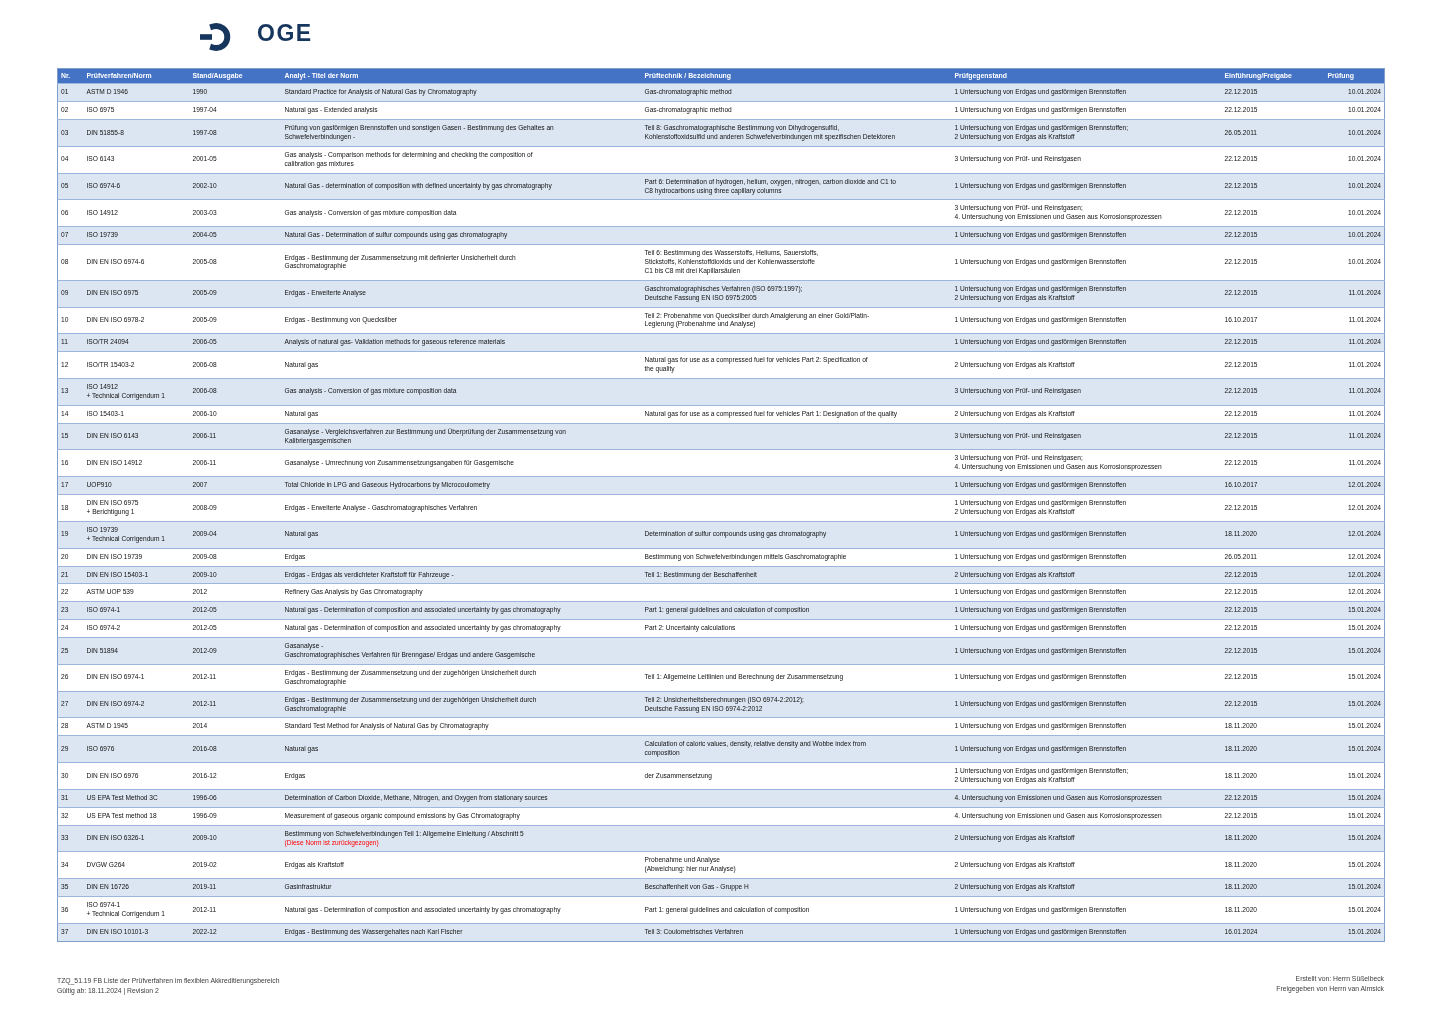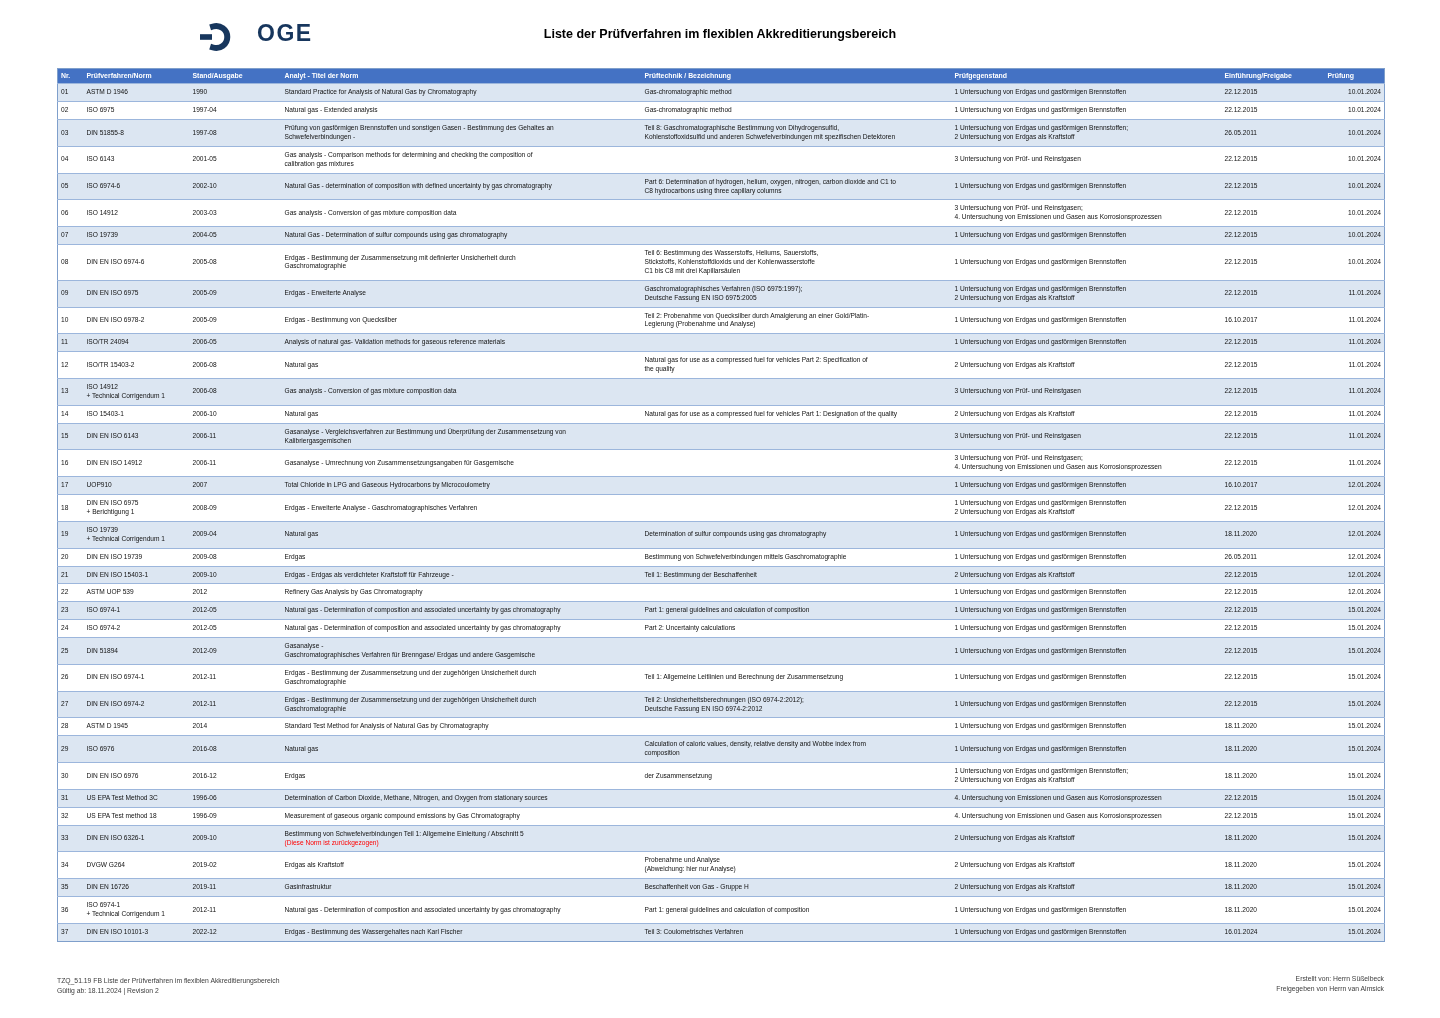--- a/index.html
+++ b/index.html
@@ -37,21 +37,20 @@
 <div class="page">
 
   <div class="brand">
     <svg class="logo-mark" width="36" height="30" viewBox="0 0 36 30" aria-hidden="true">
       <path d="M 14 4.5 A 11 11 0 1 1 14 25.5" fill="none" stroke="#17365d" stroke-width="6" stroke-linecap="square"></path>
       <rect x="1" y="12.2" width="12" height="5.6" fill="#17365d"></rect>
     </svg>
     <span class="logo-text">OGE</span>
   </div>
 
-  <div class="doc-title">Liste der Prüfverfahren im flexiblen Akkreditierungsbereich</div>
 
   <div class="tbl-wrap">
     <table class="pv">
       <colgroup>
         <col class="col-nr">
           <col class="col-norm">
           <col class="col-stand">
           <col class="col-analyt">
         <col class="col-technik">
           <col class="col-gegenstand">

